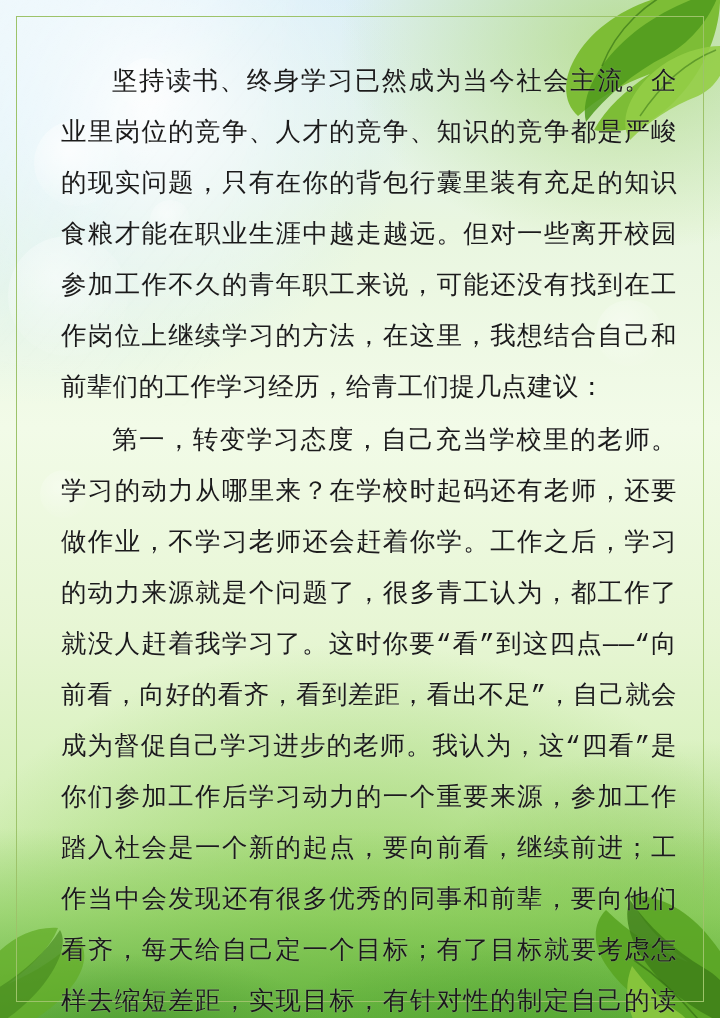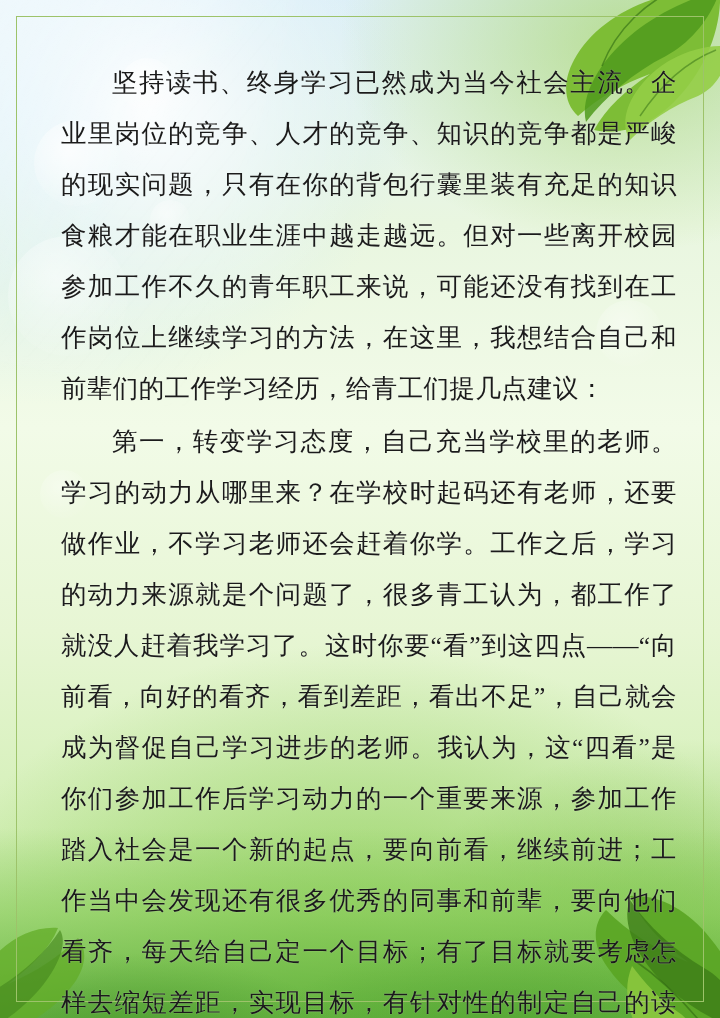--- a/index.html
+++ b/index.html
@@ -116,21 +116,21 @@
 
   .para {
     margin: 0 0 2px 0;
     font-size: 25.5px;
     line-height: 51px;
     color: #1b1b1b;
     text-indent: 2em;
     text-align: justify;
     text-justify: inter-ideograph;
     letter-spacing: 0.4px;
-    font-family: Liberation Serif, serif;
+    font-family: Liberation Mono, monospace;
     text-shadow: 0 0 1px rgba(255,255,255,0.55);
   }
 </style>
 </head>
 <body>
 
 <div class="page">
 
   <div class="bg-base"></div>
   <div class="bg-sky-glow"></div>

